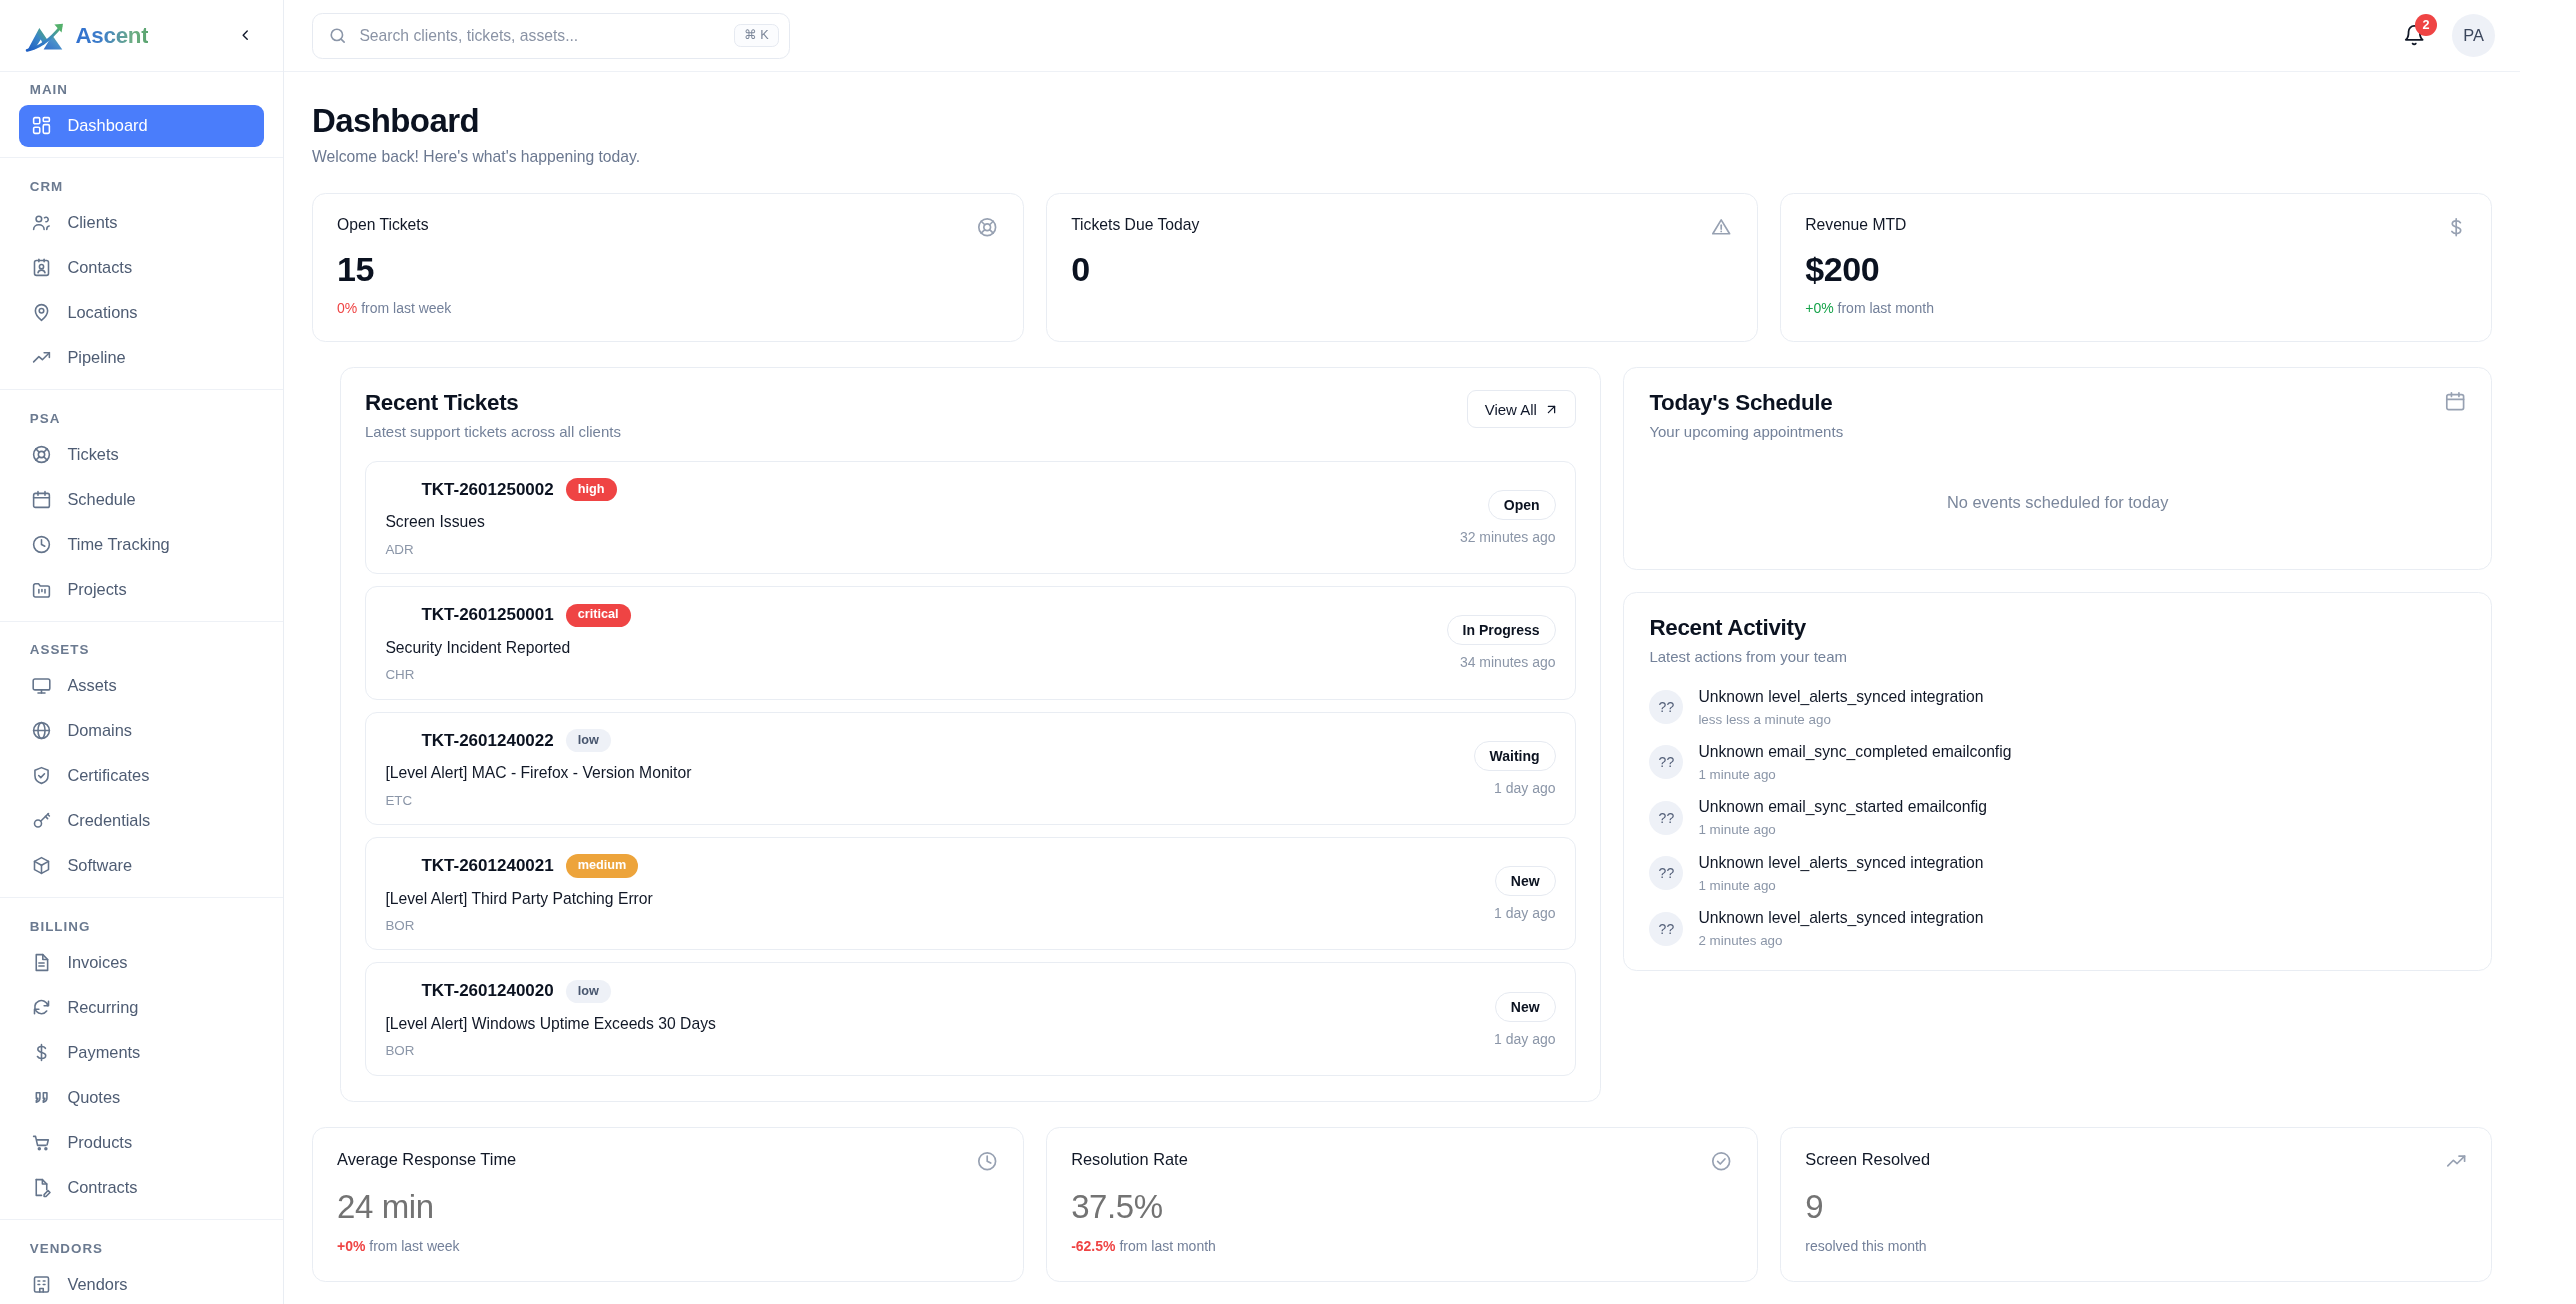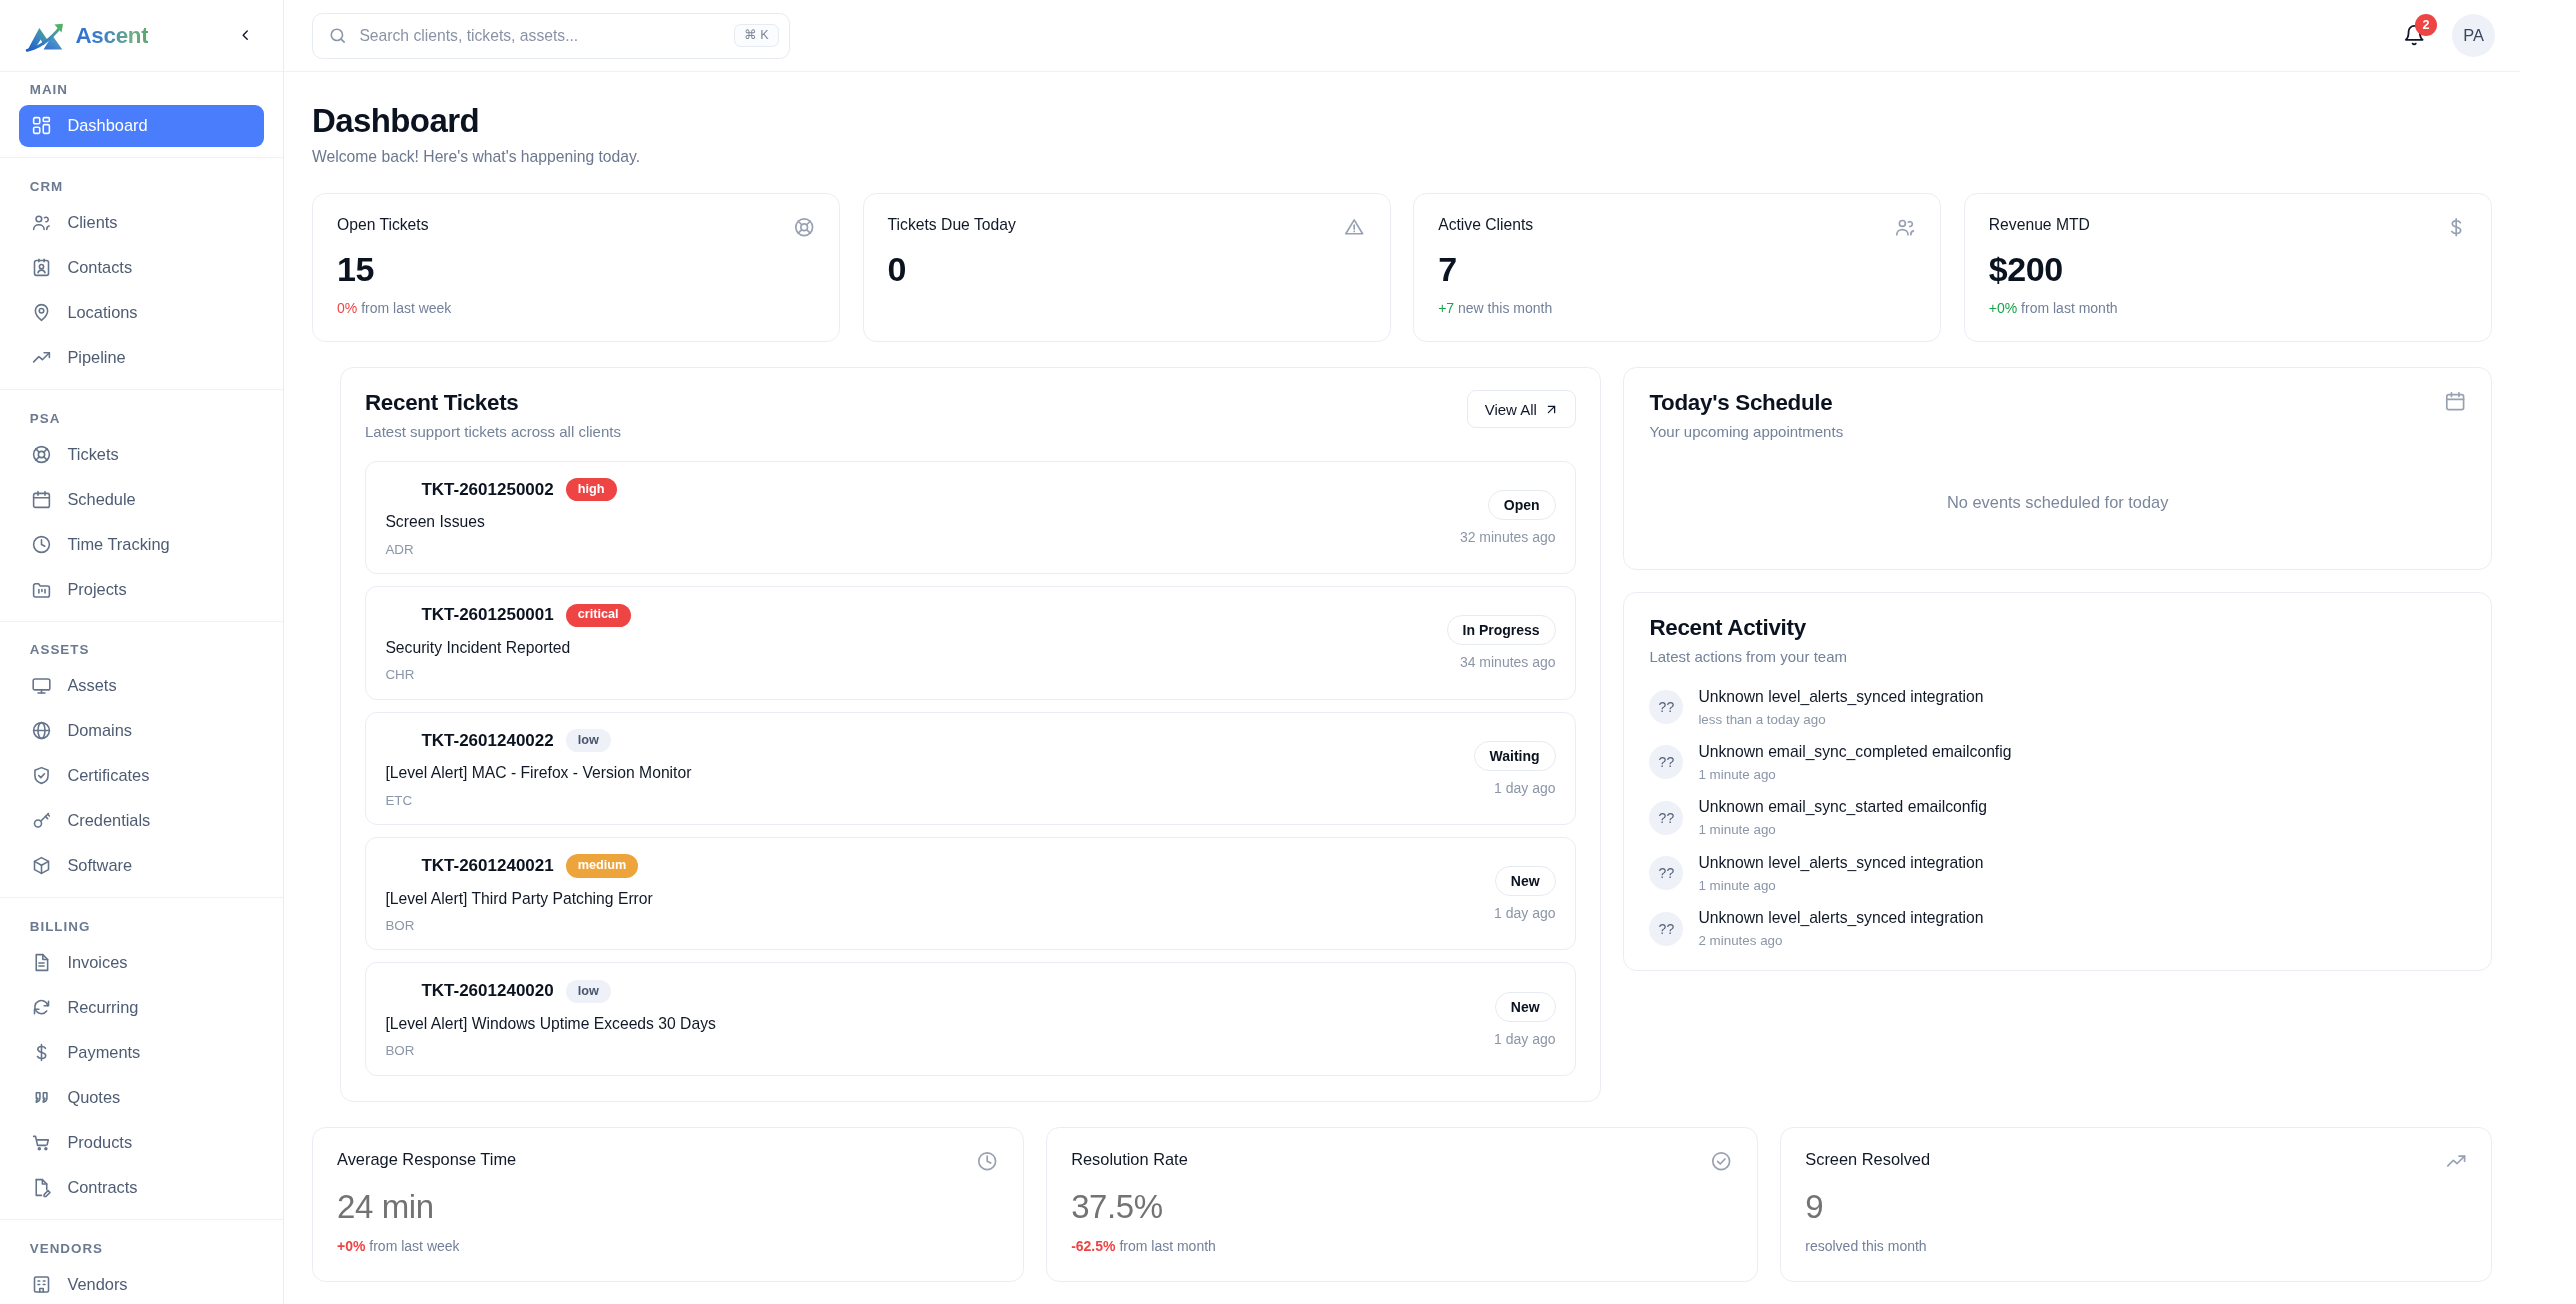--- a/index.html
+++ b/index.html
@@ -448,33 +448,20 @@
               <svg class="kpi-ico" viewBox="0 0 24 24" fill="none" stroke="#97a1b2" stroke-width="1.8" stroke-linecap="round" stroke-linejoin="round">
                 <path d="M12 4.2L21 19H3z"></path>
                 <line x1="12" y1="9.8" x2="12" y2="14"></line>
                 <line x1="12" y1="16.4" x2="12" y2="16.5"></line>
               </svg>
             </div>
             <div class="kpi-value">0</div>
           </div>
           <div class="card kpi">
             <div class="kpi-top">
-              <div class="kpi-title">Active Clients</div>
-              <svg class="kpi-ico" viewBox="0 0 24 24" fill="none" stroke="#97a1b2" stroke-width="1.8" stroke-linecap="round" stroke-linejoin="round">
-                <circle cx="9" cy="8" r="3.2"></circle>
-                <path d="M3 20c0-3.3 2.7-5.4 6-5.4s6 2.1 6 5.4"></path>
-                <path d="M17 11.2a2.6 2.6 0 1 0-1.6-4.6"></path>
-                <path d="M18 20c0-2.2.6-3.6 2.8-4"></path>
-              </svg>
-            </div>
-            <div class="kpi-value">7</div>
-            <div class="kpi-delta"><b class="up">+7</b> <span>new this month</span></div>
-          </div>
-          <div class="card kpi">
-            <div class="kpi-top">
               <div class="kpi-title">Revenue MTD</div>
               <svg class="kpi-ico" viewBox="0 0 24 24" fill="none" stroke="#97a1b2" stroke-width="1.8" stroke-linecap="round" stroke-linejoin="round">
                 <line x1="12" y1="3" x2="12" y2="21"></line>
                 <path d="M16.5 7.2c-.9-1.4-2.6-2-4.5-2-2.4 0-4.2 1.2-4.2 3.2 0 4.6 9 2.4 9 7 0 2.1-2 3.4-4.6 3.4-2.1 0-3.9-.7-4.8-2.2"></path>
               </svg>
             </div>
             <div class="kpi-value">$200</div>
             <div class="kpi-delta"><b class="up">+0%</b> <span>from last month</span></div>
           </div>
         </div>
@@ -588,21 +575,21 @@
           <section class="card activity">
             <div>
               <div class="panel-title">Recent Activity</div>
               <div class="panel-sub">Latest actions from your team</div>
             </div>
             <div class="act-list" id="act-list">
                 <div class="act-item">
                   <div class="act-av">??</div>
                   <div>
                     <div class="act-text">Unknown level_alerts_synced integration</div>
-                    <div class="act-time">less than a today ago</div>
+                    <div class="act-time">less less a minute ago</div>
                   </div>
                 </div>
                 <div class="act-item">
                   <div class="act-av">??</div>
                   <div>
                     <div class="act-text">Unknown email_sync_completed emailconfig</div>
                     <div class="act-time">1 minute ago</div>
                   </div>
                 </div>
                 <div class="act-item">

